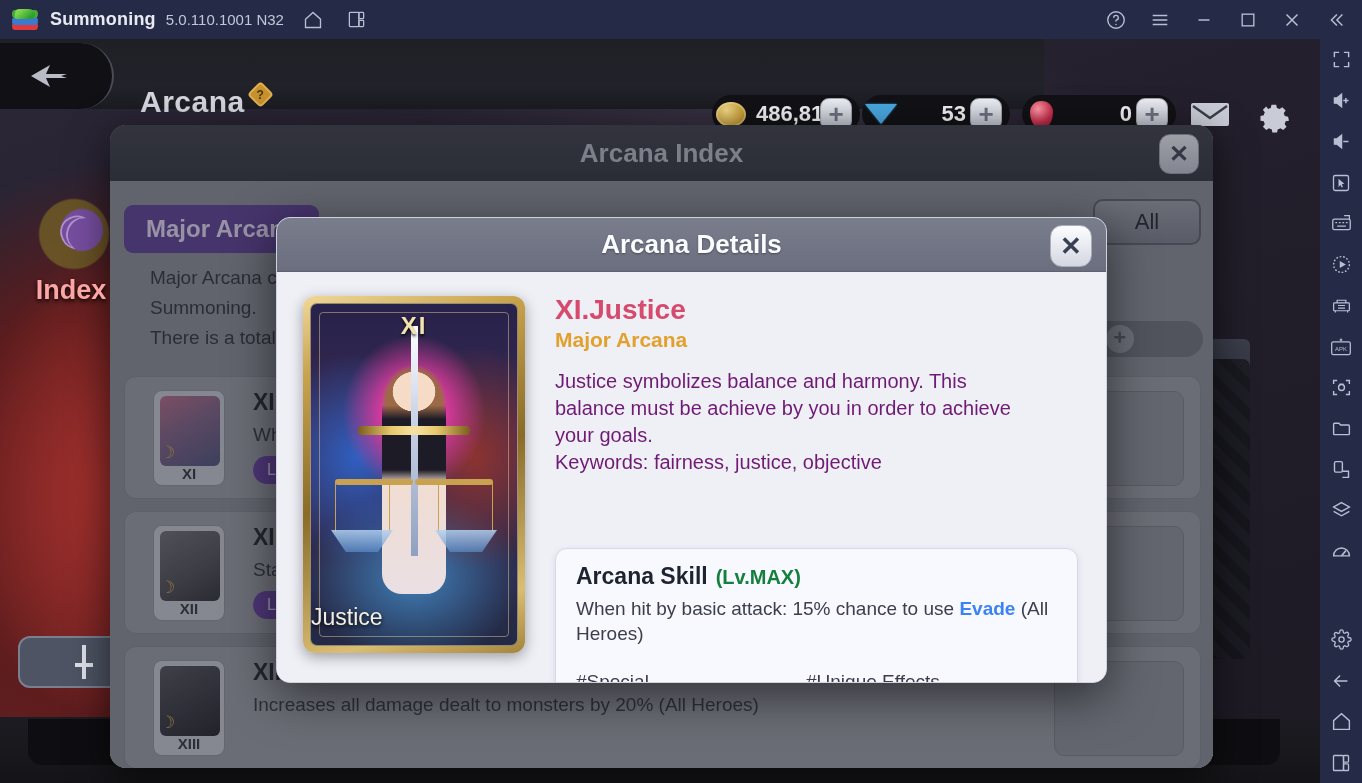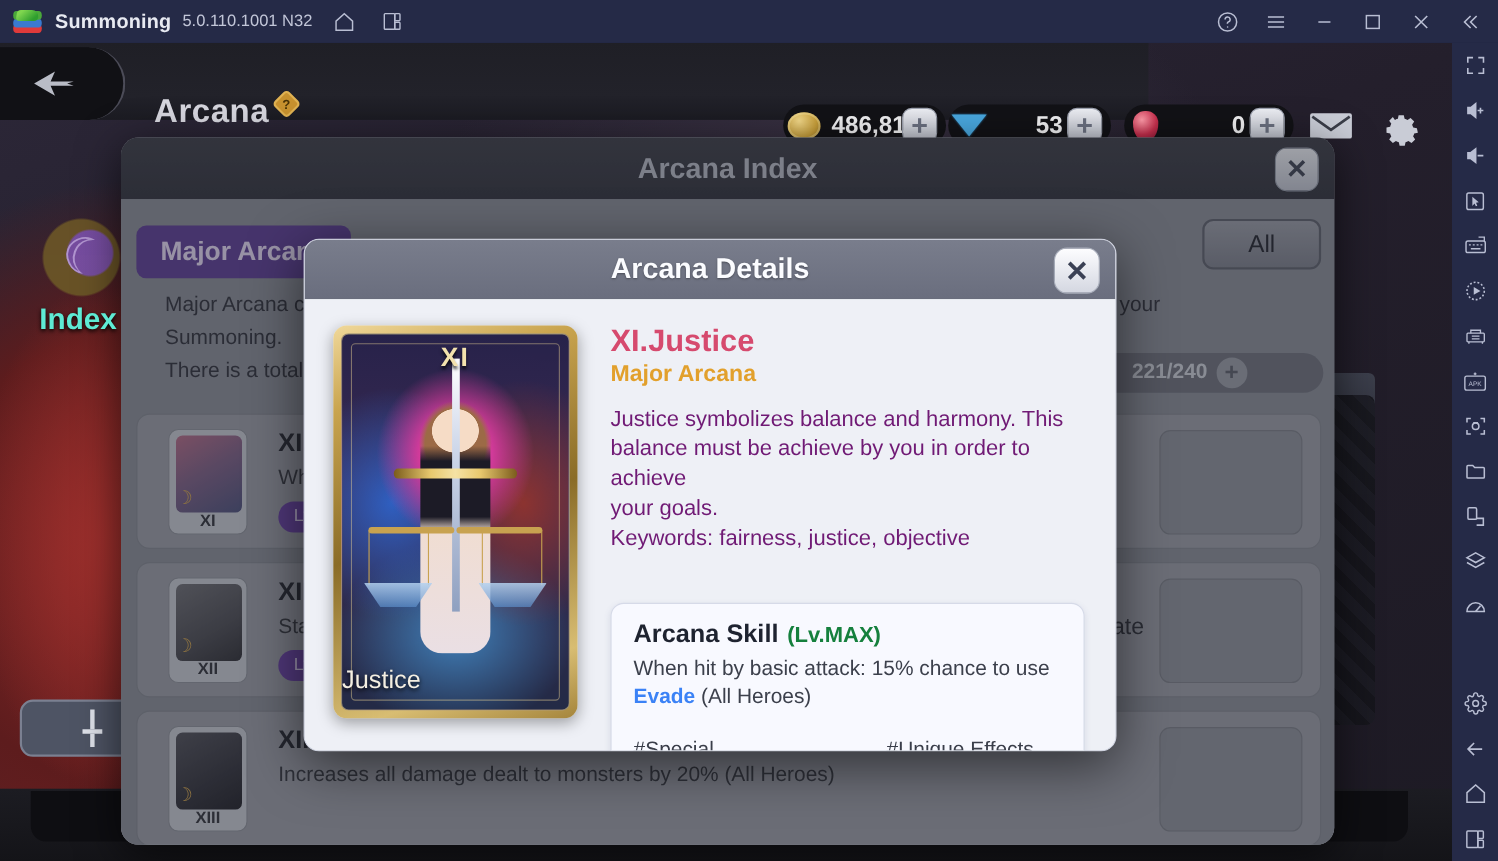--- a/index.html
+++ b/index.html
@@ -158,21 +158,21 @@
     background:
       radial-gradient(circle at 60% 45%, rgba(123,80,180,.9) 0 20px, rgba(60,40,90,0) 22px),
       radial-gradient(circle at 50% 50%, #6a5527 0 34px, rgba(0,0,0,0) 36px);
     opacity: .95;
   }
   .index-emblem:after {
     content:"☾"; position:absolute; top: 12px; left: 22px;
     font-size: 46px; color: #b79bd8; transform: rotate(20deg);
   }
   .index-label {
-    position: relative; color: #5eead4; font-size: 27px; font-weight: bold;
+    position: relative; color: #fca5a5; font-size: 27px; font-weight: bold;
     text-shadow: 0 2px 4px #000; z-index: 2;
   }
 
   
   .side-btn {
     position: absolute; left: 18px; width: 132px; height: 52px;
     border-radius: 12px; display: flex; align-items: center; justify-content: center;
   }
   .side-btn.sword {
     top: 597px; background: #4e5464; border: 2px solid #7b8091; color: #dfe2ea;
@@ -300,21 +300,21 @@
   }
 
   
   .index-scrim {
     position: absolute; left: 110px; top: 86px; width: 1103px; height: 643px;
     background: rgba(40,42,52,.42); border-radius: 16px; pointer-events: none;
   }
 
   
   .details-dialog {
-    position: absolute; left: 276px; top: 178px; width: 739px; height: 466px;
+    position: absolute; left: 276px; top: 178px; width: 831px; height: 466px;
     background: #e8eaf2;
     border-radius: 14px;
     box-shadow: 0 12px 48px rgba(0,0,0,.55);
     overflow: hidden;
     border: 1px solid #cfd3e0;
   }
   .det-titlebar {
     position: relative; width: 100%; height: 54px;
     background: linear-gradient(180deg,#797d8c,#6a6e7e);
     display: flex; align-items: center; justify-content: center;

